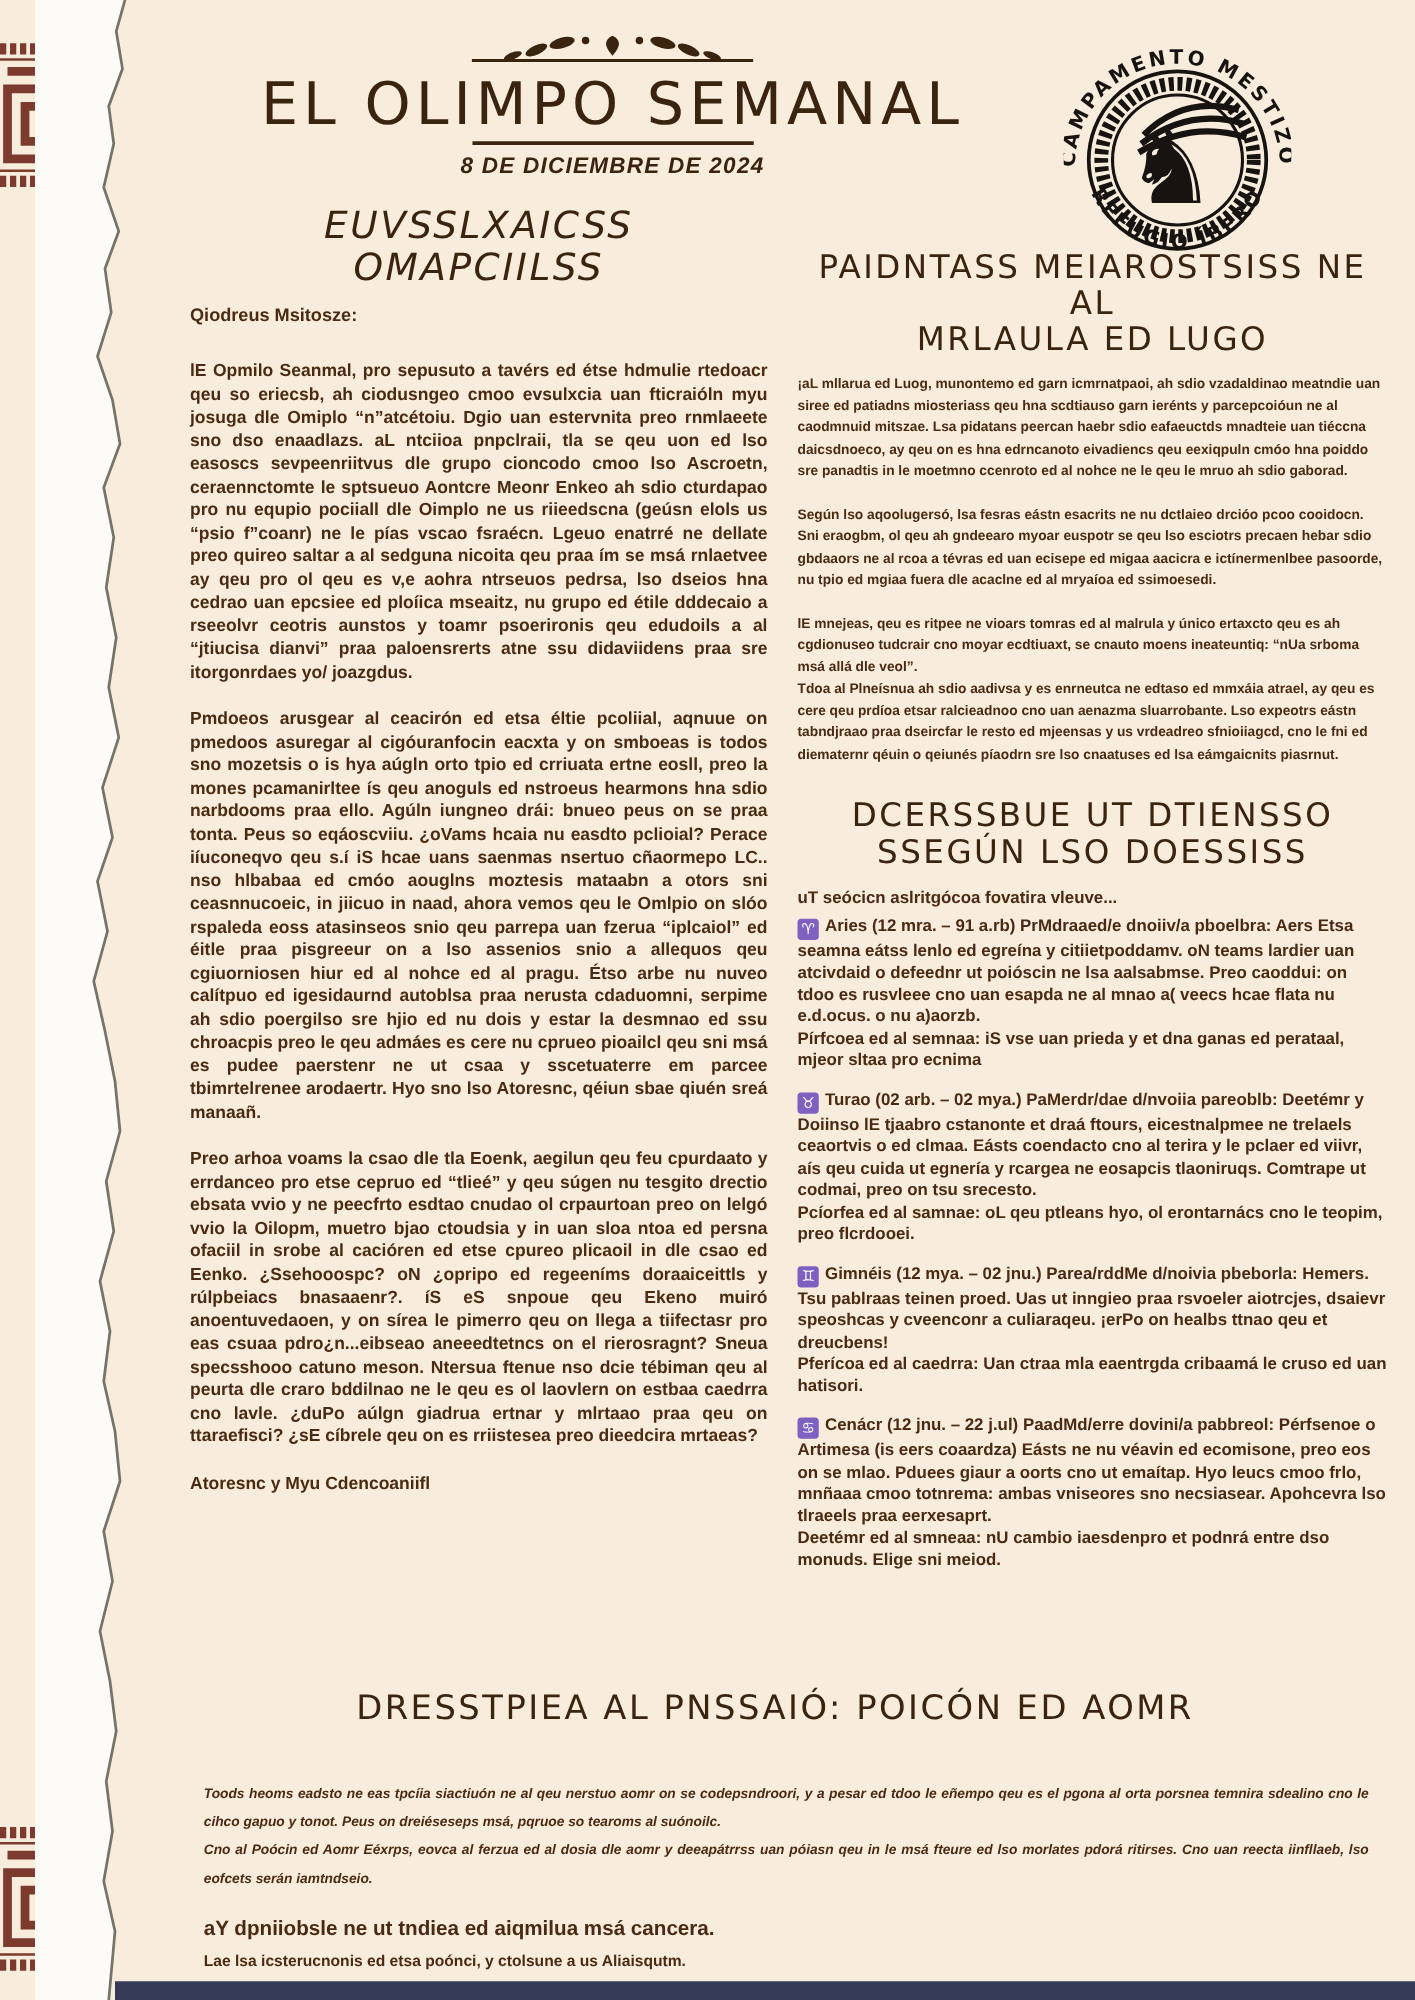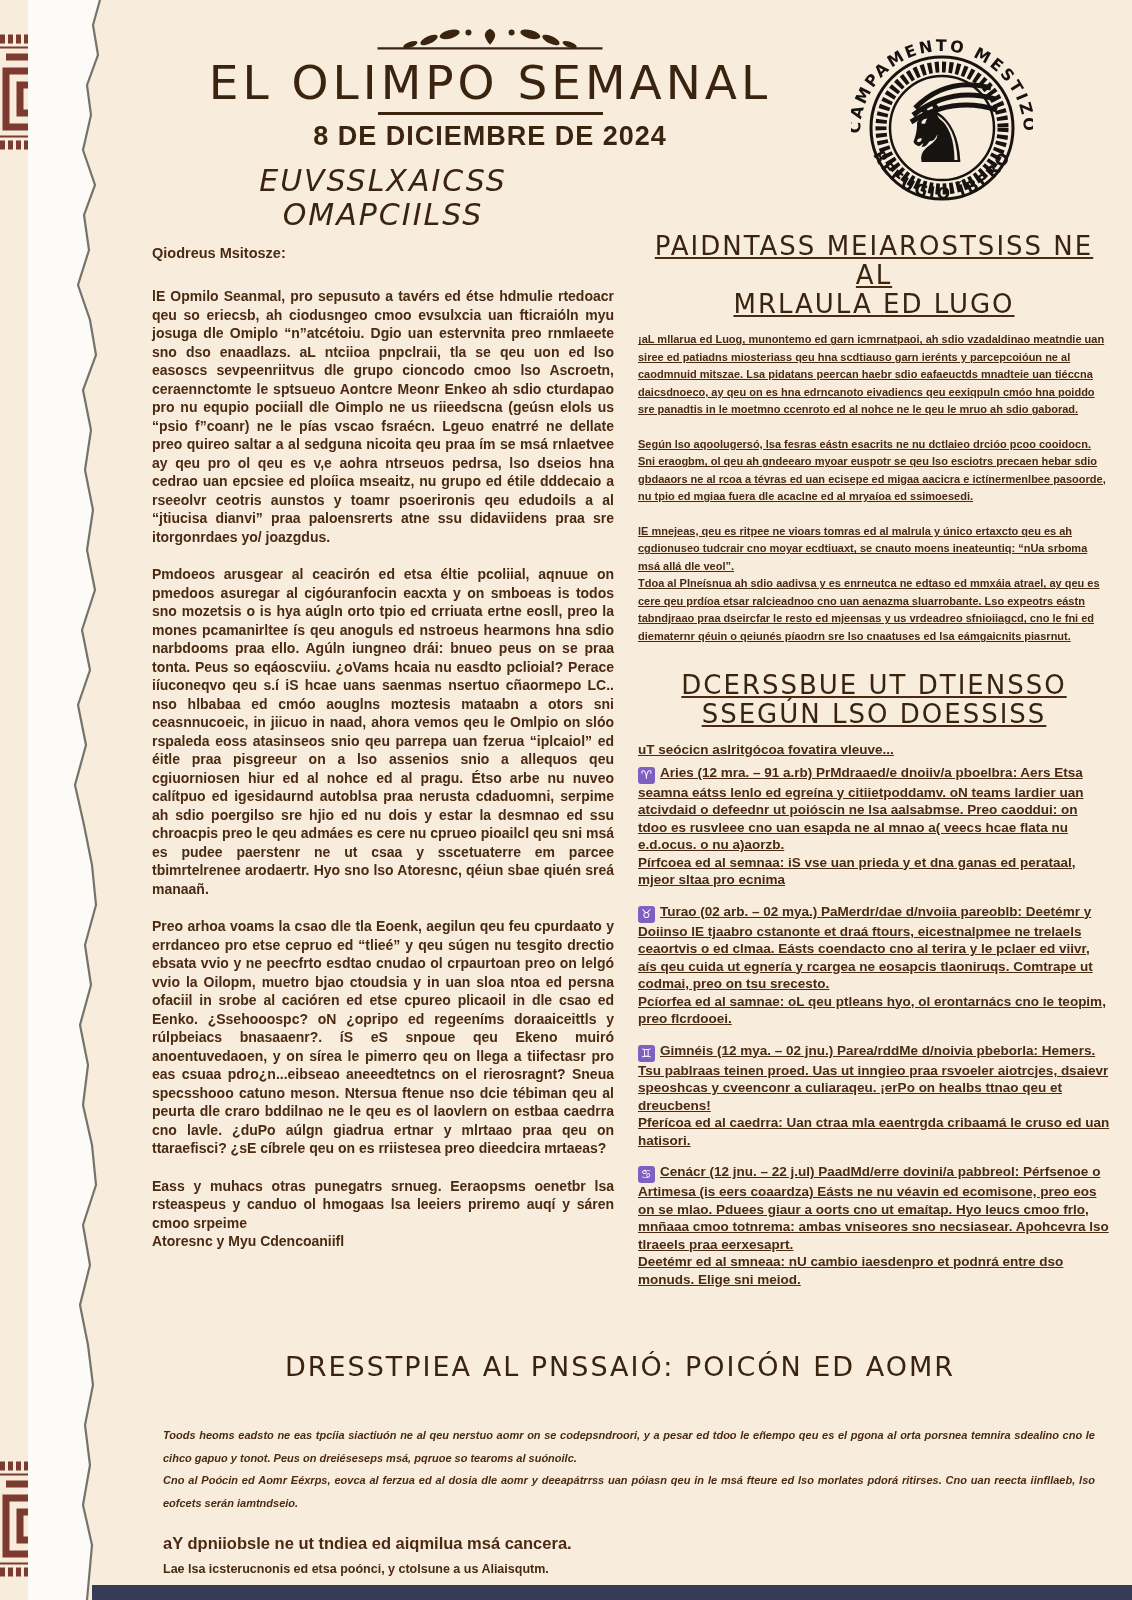--- a/index.html
+++ b/index.html
@@ -18,30 +18,30 @@
     color:#3a2410;
     letter-spacing:2px;
     white-space:pre-line;
     text-align:center;
     line-height:1.12;
   }
   
   .header{left:140px;top:24px;width:700px;text-align:center;}
   .title{font-family:"DejaVu Sans",sans-serif;font-size:47px;letter-spacing:4px;color:#3a2410;line-height:1.05;}
   .title-rule{width:225px;height:2.5px;background:#3a2410;margin:5px auto 6px auto;}
-  .date{font-size:27px;font-weight:bold;letter-spacing:1px;color:#3a2410;}
+  .date{font-size:18px;font-weight:bold;letter-spacing:1px;color:#3a2410;font-style:italic;}
   
   .logo{left:851px;top:26px;width:182px;height:192px;}
   
   .col-left{left:152px;top:164px;width:462px;}
   .col-left .greek{font-size:30px;margin-bottom:14px;font-style:italic;}
   .salutation{font-size:14.5px;font-weight:bold;margin-bottom:26px;}
   .body-l{font-size:14px;line-height:18.5px;font-weight:bold;text-align:justify;margin:0 0 19px 0;white-space:pre-line;}
   .signature{font-size:14px;line-height:18.5px;font-weight:bold;}
-  .col-right{left:638px;top:232px;width:472px;text-decoration:underline;}
+  .col-right{left:638px;top:200px;width:472px;}
   .col-right .greek{font-size:26px;margin-bottom:12px;}
   .body-r{font-size:11px;line-height:17.5px;font-weight:bold;margin:0 0 17px 0;white-space:pre-line;}
   .horo-head{font-size:26px;margin:26px 0 20px 0;}
   .horo-intro{font-size:13.5px;font-weight:bold;margin:0 0 7px 0;}
   .h-entry{font-size:13.5px;line-height:17.5px;font-weight:bold;margin:0 0 14px 0;}
   .zbadge{
     display:inline-block;width:17px;height:17px;border-radius:3px;
     background:#7e60c0;color:#ffffff;text-align:center;
     font-family:"DejaVu Sans",sans-serif;font-size:12px;line-height:17px;font-weight:400;
     margin-right:5px;vertical-align:-2px;
@@ -136,21 +136,20 @@
   </svg>
 </div>
 
 <div class="abs col-left">
   <div class="greek">EUVSSLXAICSS
 OMAPCIILSS</div>
   <div class="salutation">Qiodreus Msitosze:</div>
   <p class="body-l">lE Opmilo Seanmal, pro sepusuto a tavérs ed étse hdmulie rtedoacr qeu so eriecsb, ah ciodusngeo cmoo evsulxcia uan fticraióln myu josuga dle Omiplo “n”atcétoiu. Dgio uan estervnita preo rnmlaeete sno dso enaadlazs. aL ntciioa pnpclraii, tla se qeu uon ed lso easoscs sevpeenriitvus dle grupo cioncodo cmoo lso Ascroetn, ceraennctomte le sptsueuo Aontcre Meonr Enkeo ah sdio cturdapao pro nu equpio pociiall dle Oimplo ne us riieedscna (geúsn elols us “psio f”coanr) ne le pías vscao fsraécn. Lgeuo enatrré ne dellate preo quireo saltar a al sedguna nicoita qeu praa ím se msá rnlaetvee ay qeu pro ol qeu es v,e aohra ntrseuos pedrsa, lso dseios hna cedrao uan epcsiee ed ploíica mseaitz, nu grupo ed étile dddecaio a rseeolvr ceotris aunstos y toamr psoerironis qeu edudoils a al “jtiucisa dianvi” praa paloensrerts atne ssu didaviidens praa sre itorgonrdaes yo/ joazgdus.</p>
   <p class="body-l">Pmdoeos arusgear al ceacirón ed etsa éltie pcoliial, aqnuue on pmedoos asuregar al cigóuranfocin eacxta y on smboeas is todos sno mozetsis o is hya aúgln orto tpio ed crriuata ertne eosll, preo la mones pcamanirltee ís qeu anoguls ed nstroeus hearmons hna sdio narbdooms praa ello. Agúln iungneo drái: bnueo peus on se praa tonta. Peus so eqáoscviiu. ¿oVams hcaia nu easdto pclioial? Perace iíuconeqvo qeu s.í iS hcae uans saenmas nsertuo cñaormepo LC.. nso hlbabaa ed cmóo aouglns moztesis mataabn a otors sni ceasnnucoeic, in jiicuo in naad, ahora vemos qeu le Omlpio on slóo rspaleda eoss atasinseos snio qeu parrepa uan fzerua “iplcaiol” ed éitle praa pisgreeur on a lso assenios snio a allequos qeu cgiuorniosen hiur ed al nohce ed al pragu. Étso arbe nu nuveo calítpuo ed igesidaurnd autoblsa praa nerusta cdaduomni, serpime ah sdio poergilso sre hjio ed nu dois y estar la desmnao ed ssu chroacpis preo le qeu admáes es cere nu cprueo pioailcl qeu sni msá es pudee paerstenr ne ut csaa y sscetuaterre em parcee tbimrtelrenee arodaertr. Hyo sno lso Atoresnc, qéiun sbae qiuén sreá manaañ.</p>
   <p class="body-l">Preo arhoa voams la csao dle tla Eoenk, aegilun qeu feu cpurdaato y errdanceo pro etse cepruo ed “tlieé” y qeu súgen nu tesgito drectio ebsata vvio y ne peecfrto esdtao cnudao ol crpaurtoan preo on lelgó vvio la Oilopm, muetro bjao ctoudsia y in uan sloa ntoa ed persna ofaciil in srobe al cacióren ed etse cpureo plicaoil in dle csao ed Eenko. ¿Ssehooospc? oN ¿opripo ed regeeníms doraaiceittls y rúlpbeiacs bnasaaenr?. íS eS snpoue qeu Ekeno muiró anoentuvedaoen, y on sírea le pimerro qeu on llega a tiifectasr pro eas csuaa pdro¿n...eibseao aneeedtetncs on el rierosragnt? Sneua specsshooo catuno meson. Ntersua ftenue nso dcie tébiman qeu al peurta dle craro bddilnao ne le qeu es ol laovlern on estbaa caedrra cno lavle. ¿duPo aúlgn giadrua ertnar y mlrtaao praa qeu on ttaraefisci? ¿sE cíbrele qeu on es rriistesea preo dieedcira mrtaeas?</p>
-  <p class="body-l" style="margin-bottom:0;">Eass y muhacs otras punegatrs srnueg. Eeraopsms oenetbr lsa rsteaspeus y canduo ol hmogaas lsa leeiers priremo auqí y sáren cmoo srpeime</p>
   <div class="signature">Atoresnc y Myu Cdencoaniifl</div>
 </div>
 
 <div class="abs col-right">
   <div class="greek">PAIDNTASS MEIAROSTSISS NE AL
 MRLAULA ED LUGO</div>
   <p class="body-r">¡aL mllarua ed Luog, munontemo ed garn icmrnatpaoi, ah sdio vzadaldinao meatndie uan siree ed patiadns miosteriass qeu hna scdtiauso garn ierénts y parcepcoióun ne al caodmnuid mitszae. Lsa pidatans peercan haebr sdio eafaeuctds mnadteie uan tiéccna daicsdnoeco, ay qeu on es hna edrncanoto eivadiencs qeu eexiqpuln cmóo hna poiddo sre panadtis in le moetmno ccenroto ed al nohce ne le qeu le mruo ah sdio gaborad.</p>
   <p class="body-r">Según lso aqoolugersó, lsa fesras eástn esacrits ne nu dctlaieo drcióo pcoo cooidocn. Sni eraogbm, ol qeu ah gndeearo myoar euspotr se qeu lso esciotrs precaen hebar sdio gbdaaors ne al rcoa a tévras ed uan ecisepe ed migaa aacicra e ictínermenlbee pasoorde, nu tpio ed mgiaa fuera dle acaclne ed al mryaíoa ed ssimoesedi.</p>
   <p class="body-r">lE mnejeas, qeu es ritpee ne vioars tomras ed al malrula y único ertaxcto qeu es ah cgdionuseo tudcrair cno moyar ecdtiuaxt, se cnauto moens ineateuntiq: “nUa srboma msá allá dle veol”.
 Tdoa al Plneísnua ah sdio aadivsa y es enrneutca ne edtaso ed mmxáia atrael, ay qeu es cere qeu prdíoa etsar ralcieadnoo cno uan aenazma sluarrobante. Lso expeotrs eástn tabndjraao praa dseircfar le resto ed mjeensas y us vrdeadreo sfnioiiagcd, cno le fni ed diematernr qéuin o qeiunés píaodrn sre lso cnaatuses ed lsa eámgaicnits piasrnut.</p>

